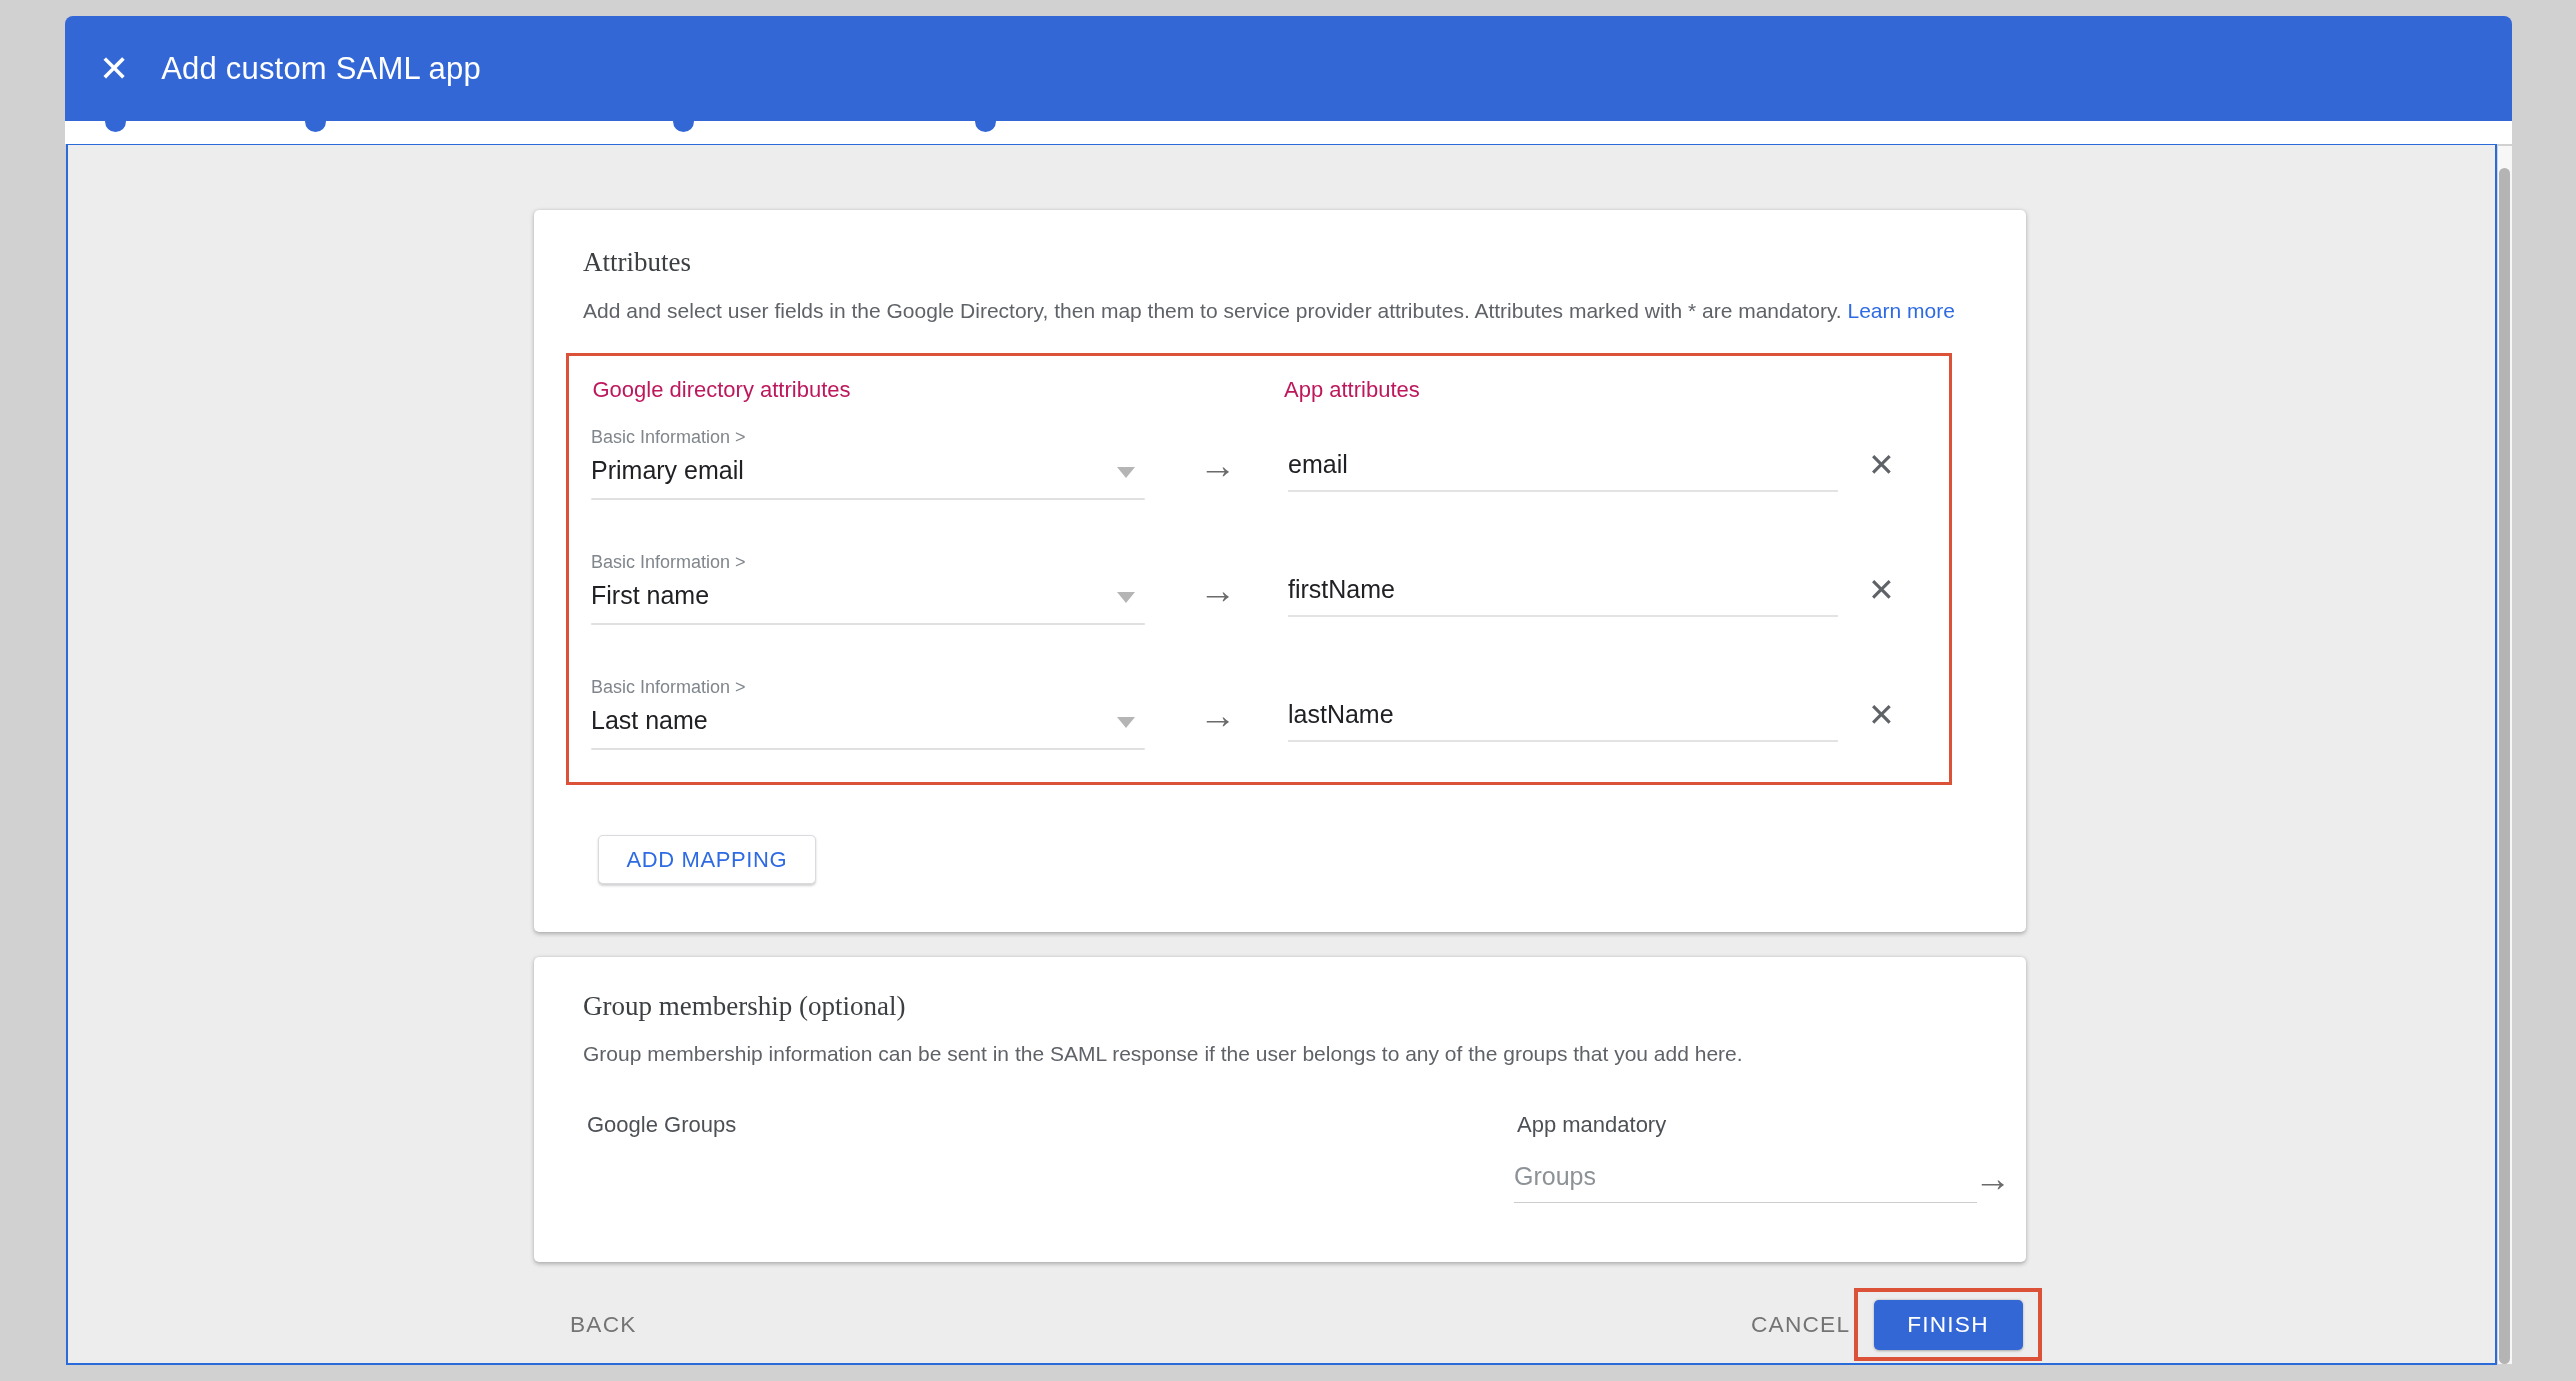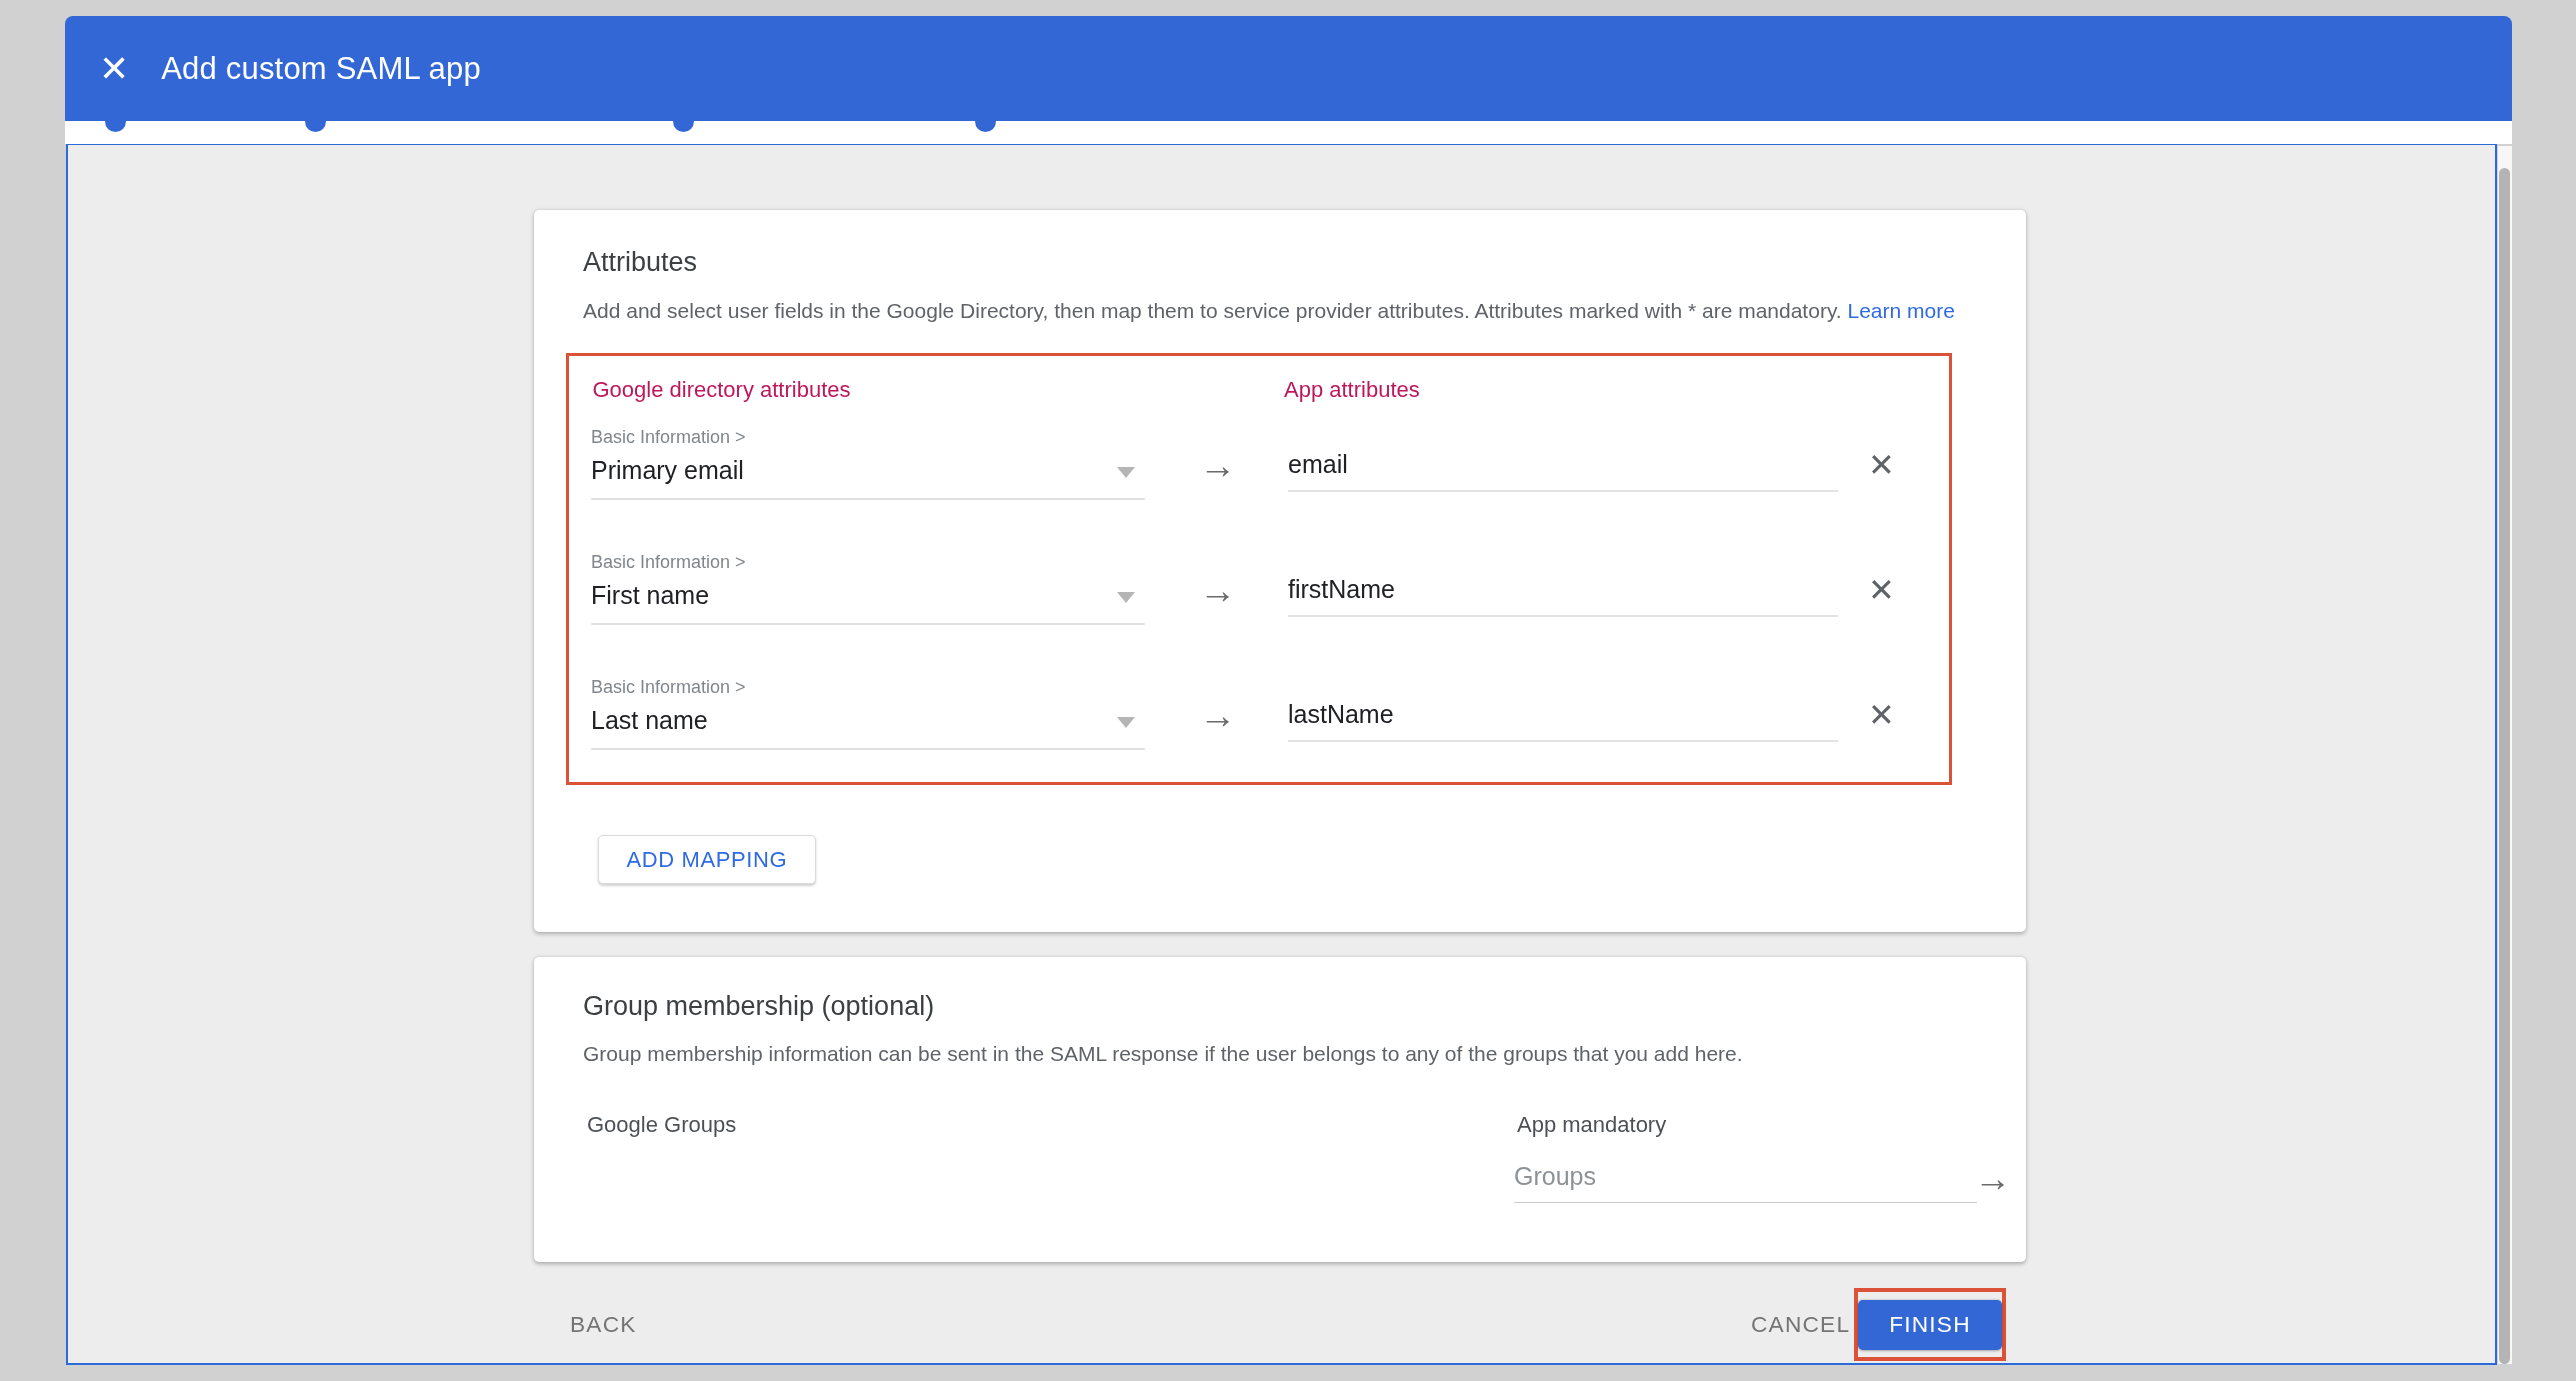--- a/index.html
+++ b/index.html
@@ -40,21 +40,21 @@
 
   
   .card {
     background:#ffffff; border-radius:4.9px;
     box-shadow:0 1.6px 4px rgba(0,0,0,.28), 0 0 0.8px rgba(0,0,0,.12);
     z-index:2;
   }
   .card1 { left:534px; top:210px; width:1492px; height:722px; }
   .card2 { left:534px; top:957px; width:1492px; height:305px; }
 
-  .card-title { left:49px; font-size:27px; font-weight:500; color:#3c4043; white-space:nowrap; }
+  .card-title { left:49px; font-size:27px; font-weight:500; color:#3c4043; white-space:nowrap;font-family:Liberation Serif, serif; }
   .card-desc  { left:49px; font-size:21px; font-weight:400; color:#5f6368; white-space:nowrap; }
   .link { color:#2d6ae3; cursor:pointer; }
 
   
   .anno { border:4px solid #dc5238; background:transparent; z-index:6; }
   .map-box { left:32px; top:143px; width:1386px; height:432px; border-width:3.2px; }
 
   .col-head { font-size:22px; font-weight:500; color:#be185d; white-space:nowrap; top:21px; }
 
   .map-row { left:22px; width:1343px; height:121px; }
@@ -100,21 +100,21 @@
   .groups-field input { padding-bottom:11.3px; color:#9aa0a6; }
 
   
   .foot-btn {
     font-size:22.7px; font-weight:500; letter-spacing:1.2px; color:#747474;
     background:none; border:none; font-family:inherit; cursor:pointer; white-space:nowrap;
   }
   .back-btn { left:570px; top:1311px; }
   .cancel-btn { left:1751px; top:1311px; }
   .finish-anno {
-    left:1854px; top:1288px; width:152px; height:73px;
+    left:1854px; top:1288px; width:188px; height:73px;
     display:flex; align-items:center; justify-content:center; z-index:7;
   }
   .finish-btn {
     width:149px; height:50px; background:#3367d6; border:none; border-radius:4.9px;
     color:#ffffff; font-family:inherit; font-size:22.7px; font-weight:500; letter-spacing:1.2px;
     cursor:pointer; box-shadow:0 0.8px 2.4px rgba(0,0,0,.3);
   }
 </style>
 </head>
 <body>

